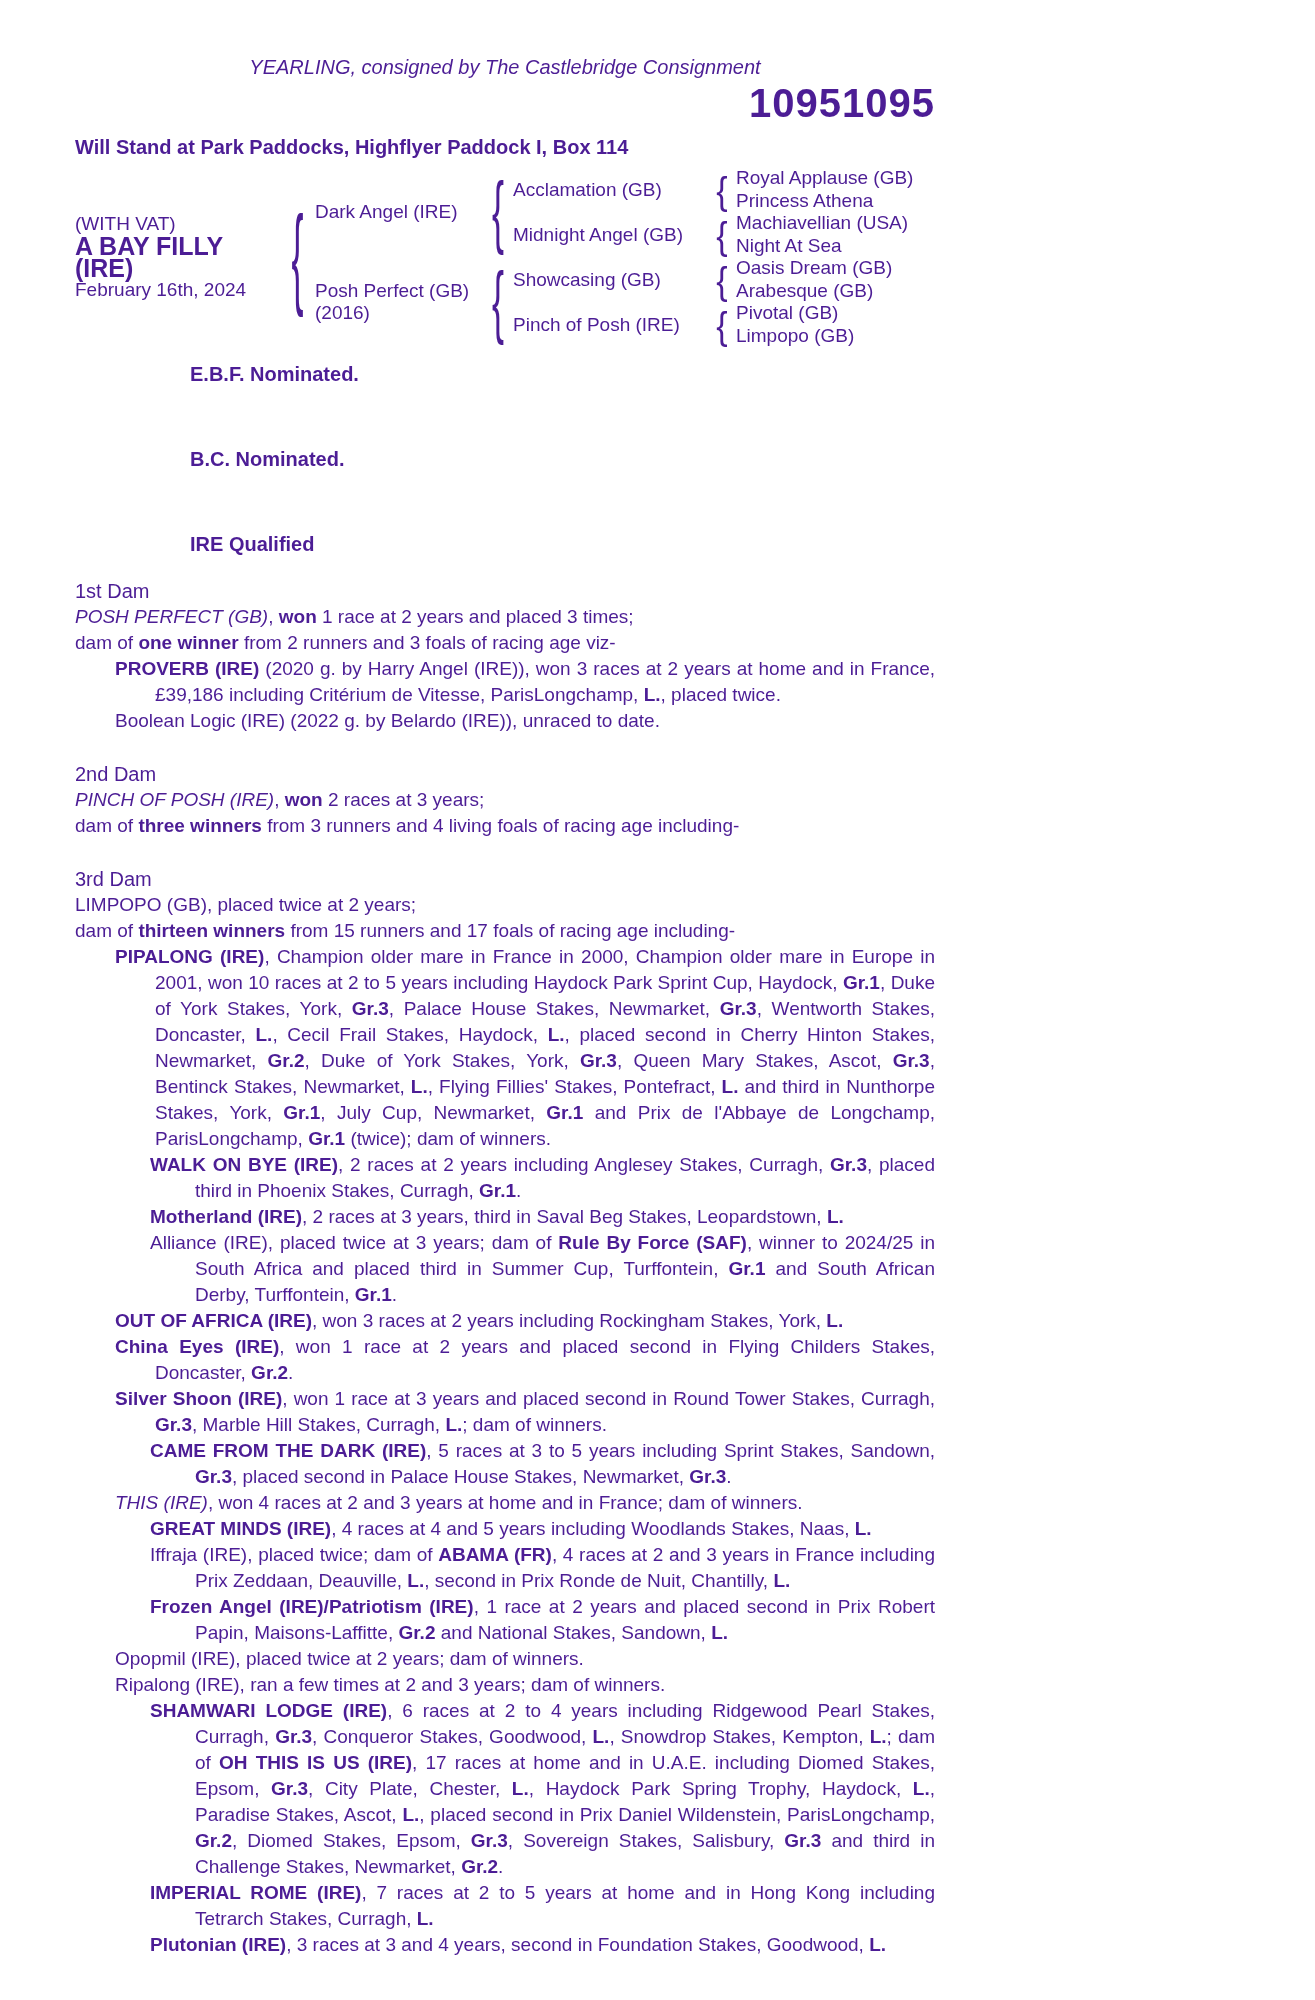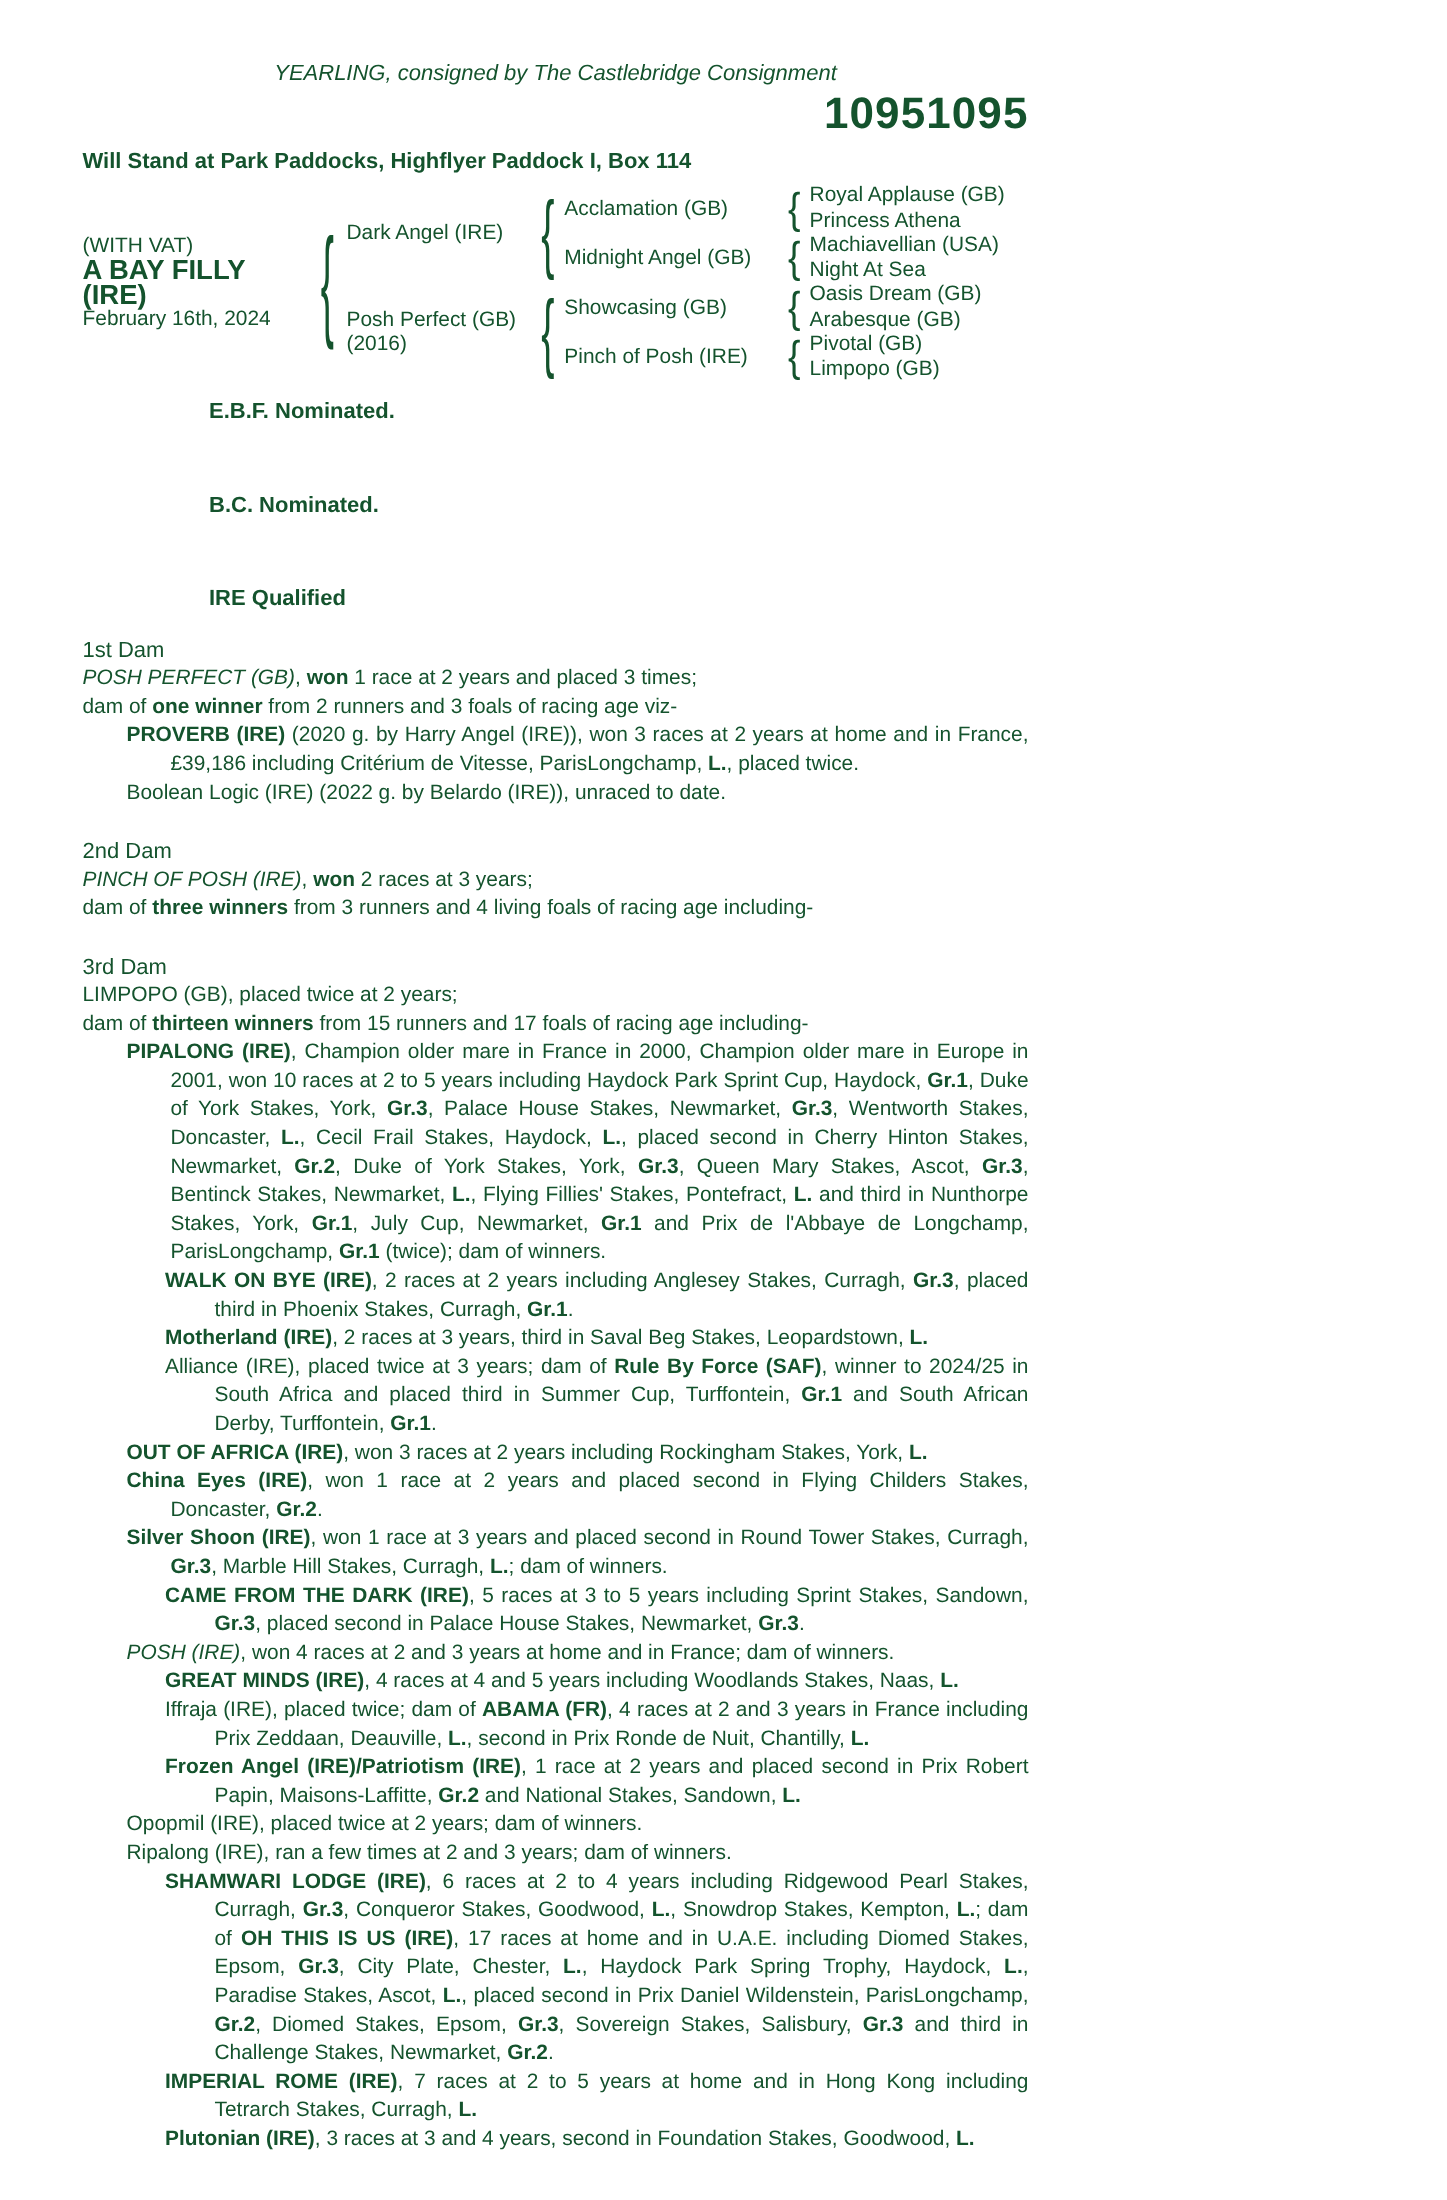--- a/index.html
+++ b/index.html
@@ -2,21 +2,21 @@
 <html><head>
 <meta charset="utf-8">
 <style>
   * { box-sizing: border-box; margin: 0; padding: 0; }
   html, body { background: #ffffff; }
   .page {
     position: relative;
     width: 1315px;
     min-height: 2000px;
     background: #ffffff;
-    color: #14532d;
+    color: #4c1d95;
     font-family: "Liberation Sans", sans-serif;
   }
   .column { width: 860px; margin-left: 75px; padding-top: 56px; }
 
   .consignor { text-align: center; font-style: italic; font-size: 20px; }
 
   .lot-row { display: flex; justify-content: flex-end; align-items: baseline; margin-top: 2px; margin-left: 28px; }
   .lot { font-size: 40px; font-weight: bold; letter-spacing: 1px; }
 
   .stand { font-weight: bold; font-size: 20px; margin-top: 10px; }
@@ -171,21 +171,21 @@
             <p class="para i0"><span>LIMPOPO (GB), placed twice at 2 years;</span></p>
             <p class="para i0"><span>dam of </span><span class="rb">thirteen winners</span><span> from 15 runners and 17 foals of racing age including-</span></p>
             <p class="para i1"><span class="rb">PIPALONG (IRE)</span><span>, Champion older mare in France in 2000, Champion older mare in Europe in 2001, won 10 races at 2 to 5 years including Haydock Park Sprint Cup, Haydock, </span><span class="rb">Gr.1</span><span>, Duke of York Stakes, York, </span><span class="rb">Gr.3</span><span>, Palace House Stakes, Newmarket, </span><span class="rb">Gr.3</span><span>, Wentworth Stakes, Doncaster, </span><span class="rb">L.</span><span>, Cecil Frail Stakes, Haydock, </span><span class="rb">L.</span><span>, placed second in Cherry Hinton Stakes, Newmarket, </span><span class="rb">Gr.2</span><span>, Duke of York Stakes, York, </span><span class="rb">Gr.3</span><span>, Queen Mary Stakes, Ascot, </span><span class="rb">Gr.3</span><span>, Bentinck Stakes, Newmarket, </span><span class="rb">L.</span><span>, Flying Fillies' Stakes, Pontefract, </span><span class="rb">L.</span><span> and third in Nunthorpe Stakes, York, </span><span class="rb">Gr.1</span><span>, July Cup, Newmarket, </span><span class="rb">Gr.1</span><span> and Prix de l'Abbaye de Longchamp, ParisLongchamp, </span><span class="rb">Gr.1</span><span> (twice); dam of winners.</span></p>
             <p class="para i2"><span class="rb">WALK ON BYE (IRE)</span><span>, 2 races at 2 years including Anglesey Stakes, Curragh, </span><span class="rb">Gr.3</span><span>, placed third in Phoenix Stakes, Curragh, </span><span class="rb">Gr.1</span><span>.</span></p>
             <p class="para i2"><span class="rb">Motherland (IRE)</span><span>, 2 races at 3 years, third in Saval Beg Stakes, Leopardstown, </span><span class="rb">L.</span></p>
             <p class="para i2"><span>Alliance (IRE), placed twice at 3 years; dam of </span><span class="rb">Rule By Force (SAF)</span><span>, winner to 2024/25 in South Africa and placed third in Summer Cup, Turffontein, </span><span class="rb">Gr.1</span><span> and South African Derby, Turffontein, </span><span class="rb">Gr.1</span><span>.</span></p>
             <p class="para i1"><span class="rb">OUT OF AFRICA (IRE)</span><span>, won 3 races at 2 years including Rockingham Stakes, York, </span><span class="rb">L.</span></p>
             <p class="para i1"><span class="rb">China Eyes (IRE)</span><span>, won 1 race at 2 years and placed second in Flying Childers Stakes, Doncaster, </span><span class="rb">Gr.2</span><span>.</span></p>
             <p class="para i1"><span class="rb">Silver Shoon (IRE)</span><span>, won 1 race at 3 years and placed second in Round Tower Stakes, Curragh, </span><span class="rb">Gr.3</span><span>, Marble Hill Stakes, Curragh, </span><span class="rb">L.</span><span>; dam of winners.</span></p>
             <p class="para i2"><span class="rb">CAME FROM THE DARK (IRE)</span><span>, 5 races at 3 to 5 years including Sprint Stakes, Sandown, </span><span class="rb">Gr.3</span><span>, placed second in Palace House Stakes, Newmarket, </span><span class="rb">Gr.3</span><span>.</span></p>
-            <p class="para i1"><span class="ri">POSH (IRE)</span><span>, won 4 races at 2 and 3 years at home and in France; dam of winners.</span></p>
+            <p class="para i1"><span class="ri">THIS (IRE)</span><span>, won 4 races at 2 and 3 years at home and in France; dam of winners.</span></p>
             <p class="para i2"><span class="rb">GREAT MINDS (IRE)</span><span>, 4 races at 4 and 5 years including Woodlands Stakes, Naas, </span><span class="rb">L.</span></p>
             <p class="para i2"><span>Iffraja (IRE), placed twice; dam of </span><span class="rb">ABAMA (FR)</span><span>, 4 races at 2 and 3 years in France including Prix Zeddaan, Deauville, </span><span class="rb">L.</span><span>, second in Prix Ronde de Nuit, Chantilly, </span><span class="rb">L.</span></p>
             <p class="para i2"><span class="rb">Frozen Angel (IRE)/Patriotism (IRE)</span><span>, 1 race at 2 years and placed second in Prix Robert Papin, Maisons-Laffitte, </span><span class="rb">Gr.2</span><span> and National Stakes, Sandown, </span><span class="rb">L.</span></p>
             <p class="para i1"><span>Opopmil (IRE), placed twice at 2 years; dam of winners.</span></p>
             <p class="para i1"><span>Ripalong (IRE), ran a few times at 2 and 3 years; dam of winners.</span></p>
             <p class="para i2"><span class="rb">SHAMWARI LODGE (IRE)</span><span>, 6 races at 2 to 4 years including Ridgewood Pearl Stakes, Curragh, </span><span class="rb">Gr.3</span><span>, Conqueror Stakes, Goodwood, </span><span class="rb">L.</span><span>, Snowdrop Stakes, Kempton, </span><span class="rb">L.</span><span>; dam of </span><span class="rb">OH THIS IS US (IRE)</span><span>, 17 races at home and in U.A.E. including Diomed Stakes, Epsom, </span><span class="rb">Gr.3</span><span>, City Plate, Chester, </span><span class="rb">L.</span><span>, Haydock Park Spring Trophy, Haydock, </span><span class="rb">L.</span><span>, Paradise Stakes, Ascot, </span><span class="rb">L.</span><span>, placed second in Prix Daniel Wildenstein, ParisLongchamp, </span><span class="rb">Gr.2</span><span>, Diomed Stakes, Epsom, </span><span class="rb">Gr.3</span><span>, Sovereign Stakes, Salisbury, </span><span class="rb">Gr.3</span><span> and third in Challenge Stakes, Newmarket, </span><span class="rb">Gr.2</span><span>.</span></p>
             <p class="para i2"><span class="rb">IMPERIAL ROME (IRE)</span><span>, 7 races at 2 to 5 years at home and in Hong Kong including Tetrarch Stakes, Curragh, </span><span class="rb">L.</span></p>
             <p class="para i2"><span class="rb">Plutonian (IRE)</span><span>, 3 races at 3 and 4 years, second in Foundation Stakes, Goodwood, </span><span class="rb">L.</span></p>
           </div>
       </section>

